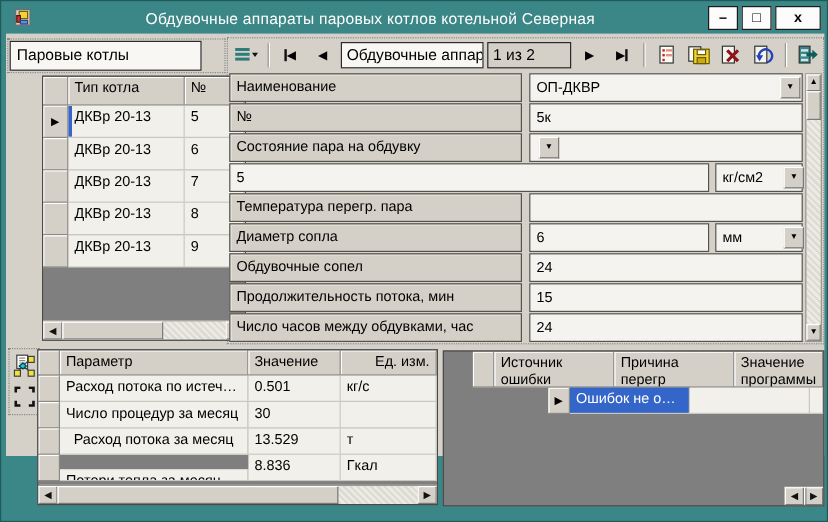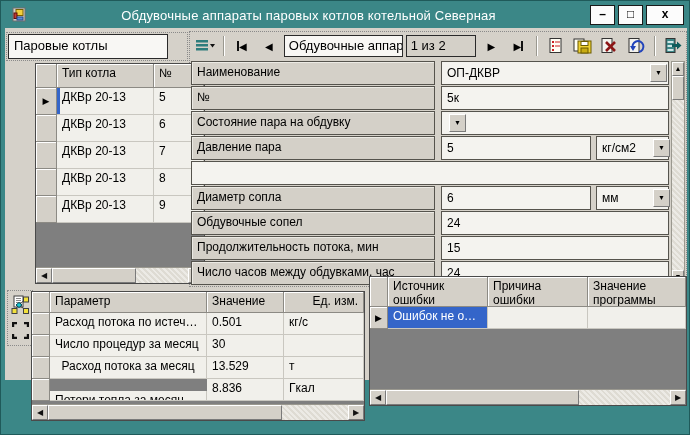--- a/index.html
+++ b/index.html
@@ -247,31 +247,31 @@
       </div>
 
       <div class="field-row">
         <div class="field-label">Состояние пара на обдувку</div>
         <div class="field-value">
           <span class="combo-btn">▼</span>
         </div>
       </div>
 
       <div class="field-row">
-        <div class="field-label">Давление пара</div>
         <div class="field-value">
           <span class="val">5</span>
         </div>
         <div class="unit-box">
           <span class="val">кг/см2</span>
           <span class="combo-btn">▼</span>
         </div>
       </div>
 
       <div class="field-row">
+        <div class="field-label">Температура перегр. пара</div>
         <div class="field-value">
           <span class="val"></span>
         </div>
       </div>
 
       <div class="field-row">
         <div class="field-label">Диаметр сопла</div>
         <div class="field-value">
           <span class="val">6</span>
         </div>
@@ -368,27 +368,27 @@
       <div class="g-fill"></div>
       <div class="hscroll">
         <span class="sb-btn">◀</span>
         <span class="sb-track">
             <span class="sb-thumb" style="left:0;width:78%;"></span>
           </span>
         <span class="sb-btn">▶</span>
       </div>
     </div>
 
-    <div class="grid" style="left:364px;top:248px;width:318px;height:130px;">
+    <div class="grid" style="left:364px;top:264px;width:318px;height:130px;align-items:flex-end;">
       <div class="g-row" style="height:30px;">
         <div class="g-hcell" style="width:18px;"></div>
         <div class="g-hcell" style="width:100px;">Источник
 ошибки</div>
         <div class="g-hcell" style="width:100px;">Причина
-ошибки</div>
+перегр</div>
         <div class="g-hcell" style="flex:1;">Значение
 программы</div>
       </div>
       <div class="g-row" style="height:22px;">
         <div class="g-sel" style="width:18px;">▶</div>
         <div class="g-cell sel-blue" style="width:100px;">Ошибок не обна...</div>
         <div class="g-cell" style="width:100px;"></div>
         <div class="g-cell" style="flex:1;"></div>
       </div>
       <div class="g-fill"></div>

